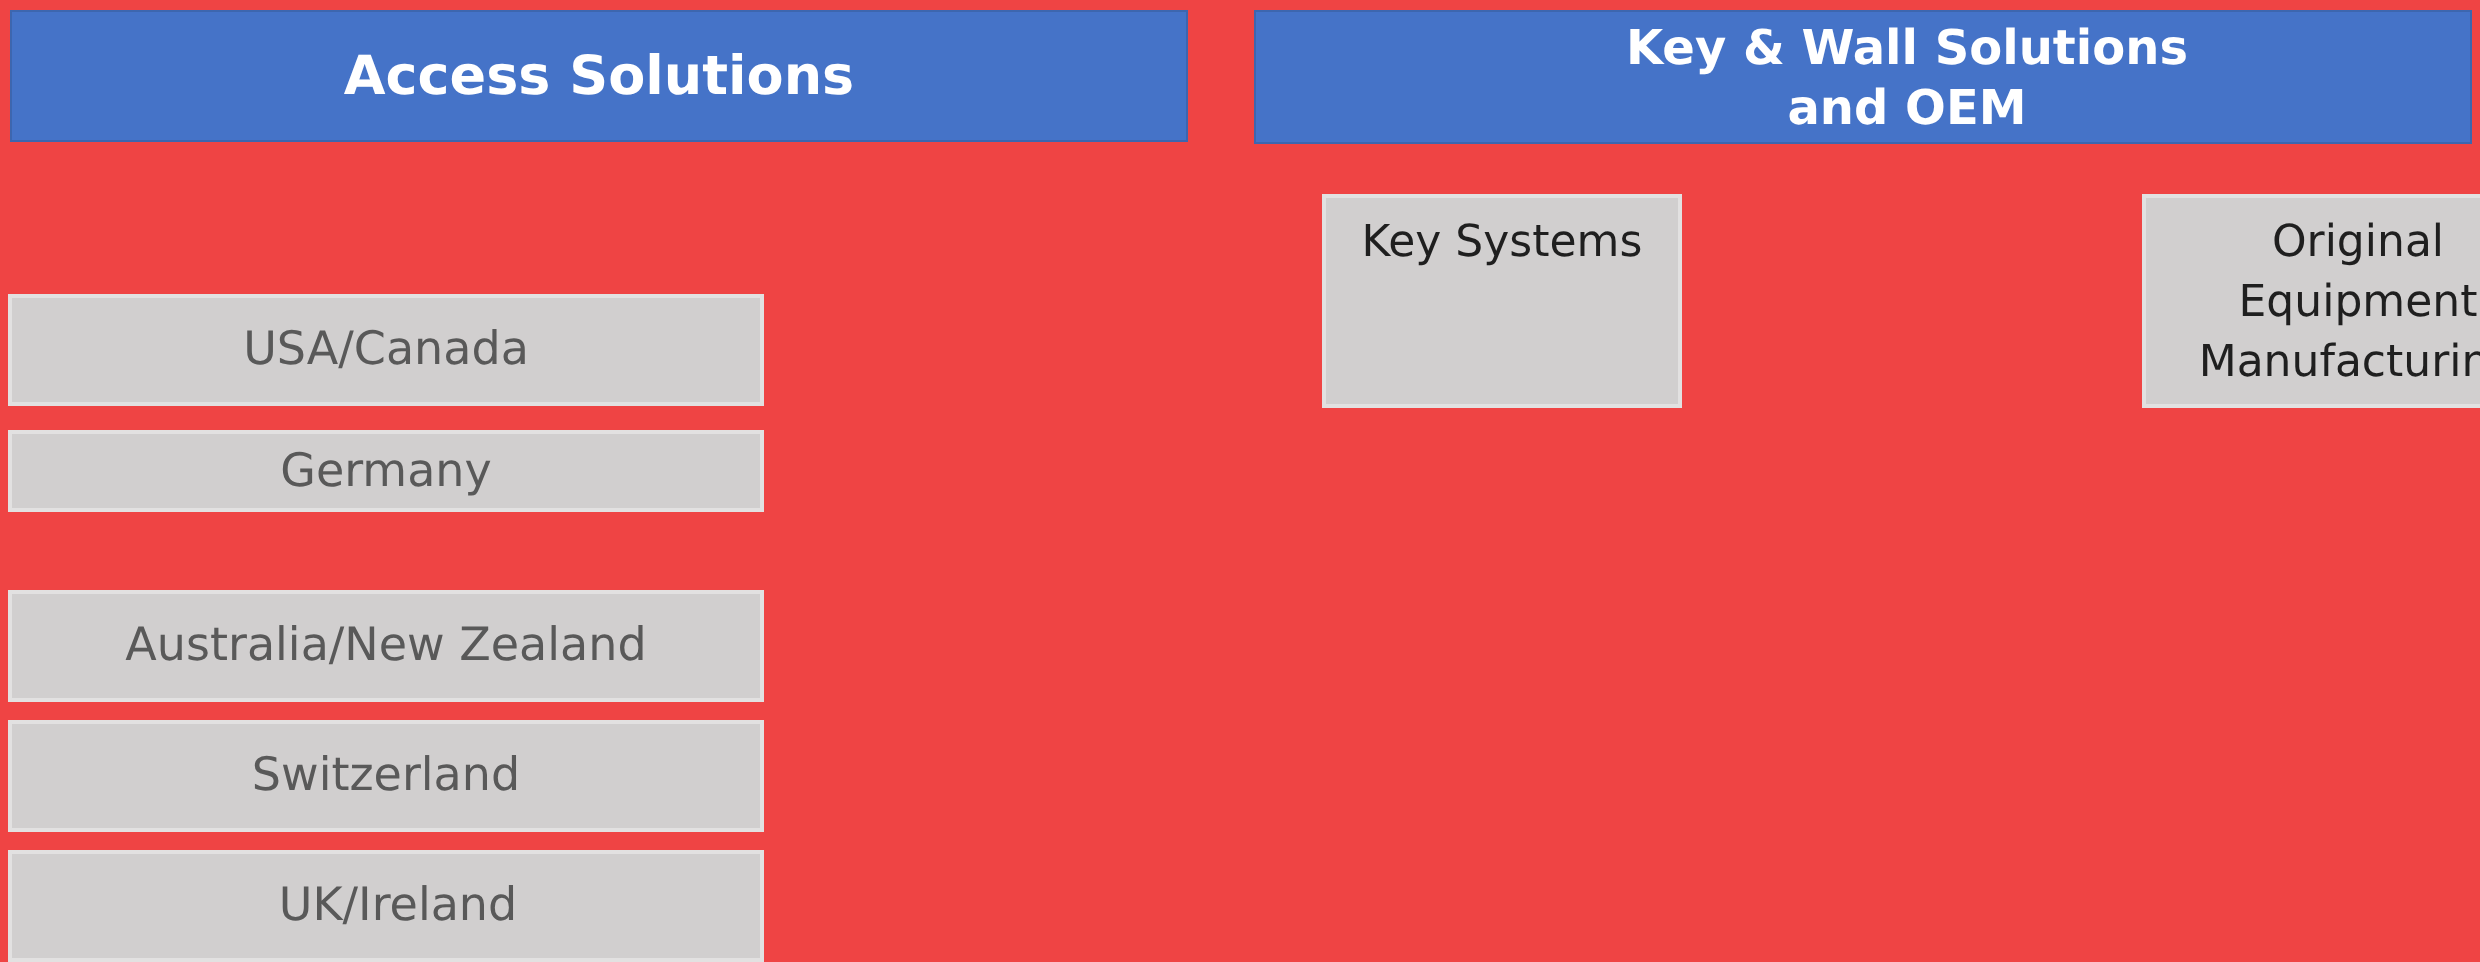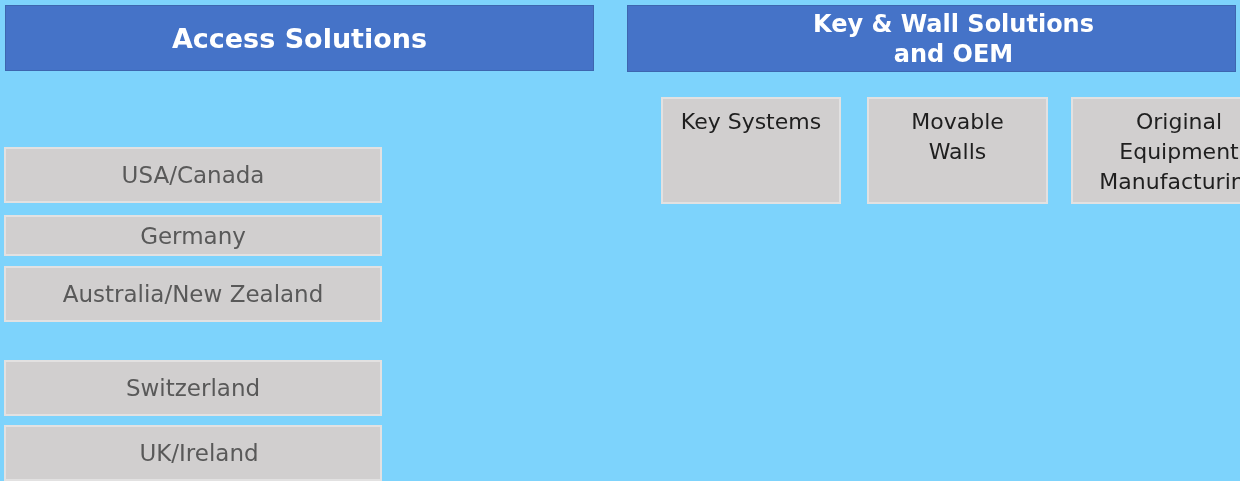--- a/index.html
+++ b/index.html
@@ -5,21 +5,21 @@
   html, body {
     margin: 0;
     padding: 0;
     background: #000000;
   }
   * { box-sizing: border-box; }
   .diagram {
     position: relative;
     width: 1240px;
     height: 481px;
-    background: #7dd3fc;
+    background: #ef4444;
     overflow: hidden;
     font-family: "DejaVu Sans", "Liberation Sans", sans-serif;
   }
   .header {
     position: absolute;
     background: #4573C8;
     border: 1px solid #3D66AF;
     color: #FFFFFF;
     display: flex;
     align-items: center;
@@ -49,21 +49,21 @@
     border: 2px solid #E2E1E1;
     color: #595959;
     font-size: 23px;
     display: flex;
     align-items: center;
     justify-content: center;
     text-align: center;
   }
   .r0 { top: 147px; }
   .r1 { top: 215px; height: 41px; }
-  .r2 { top: 266px; }
+  .r2 { top: 295px; }
   .r3 { top: 360px; }
   .r4 { top: 425px; padding-left: 12px; }
   .unit {
     position: absolute;
     top: 97px;
     height: 107px;
     background: #D1CFCF;
     border: 2px solid #E2E1E1;
     color: #1F1F1F;
     font-size: 22px;
@@ -92,20 +92,18 @@
   <div class="region r1">Germany</div>
 
   <div class="region r2">Australia/New Zealand</div>
 
   <div class="region r3">Switzerland</div>
 
   <div class="region r4">UK/Ireland</div>
 
   <div class="unit u0">Key Systems</div>
 
-  <div class="unit u1">Movable
-Walls</div>
 
   <div class="unit u2">Original
 Equipment
 Manufacturing</div>
 
 </div>
 
 </body></html>

